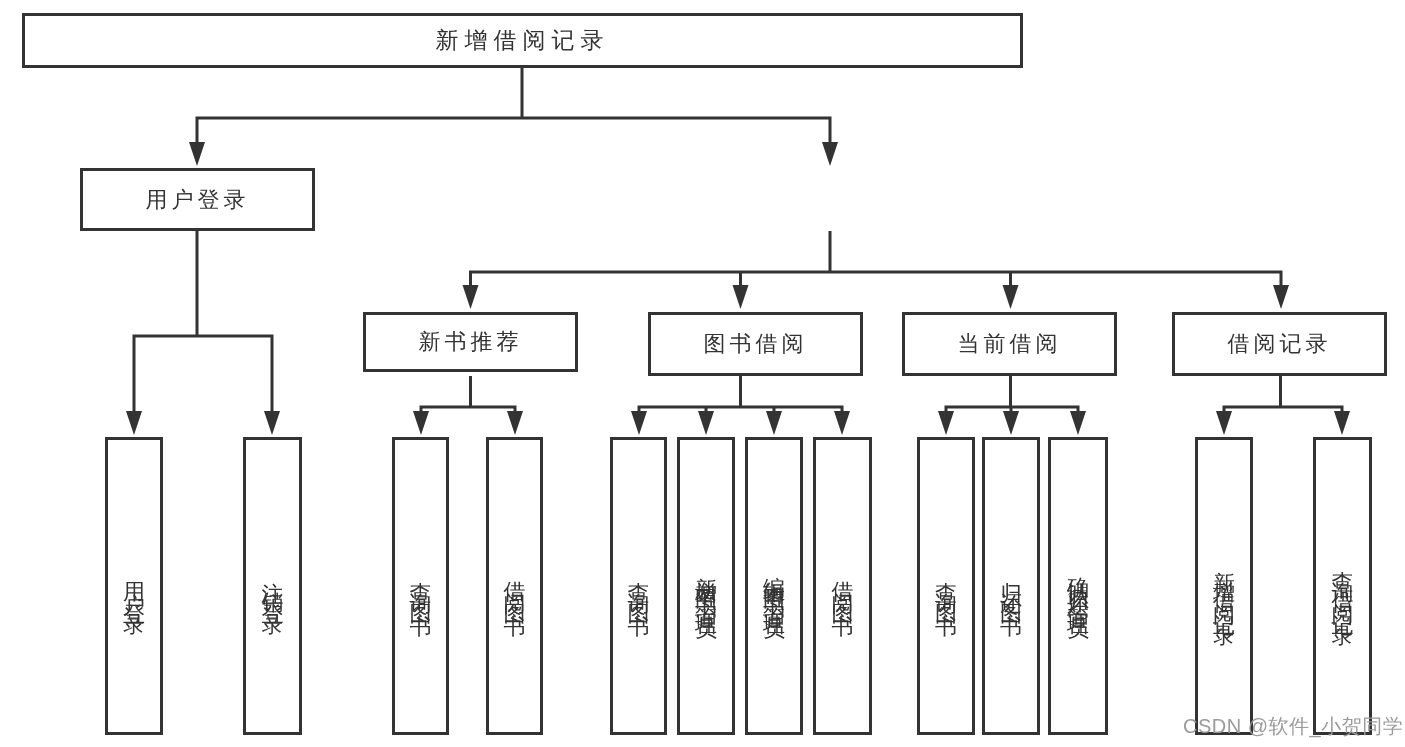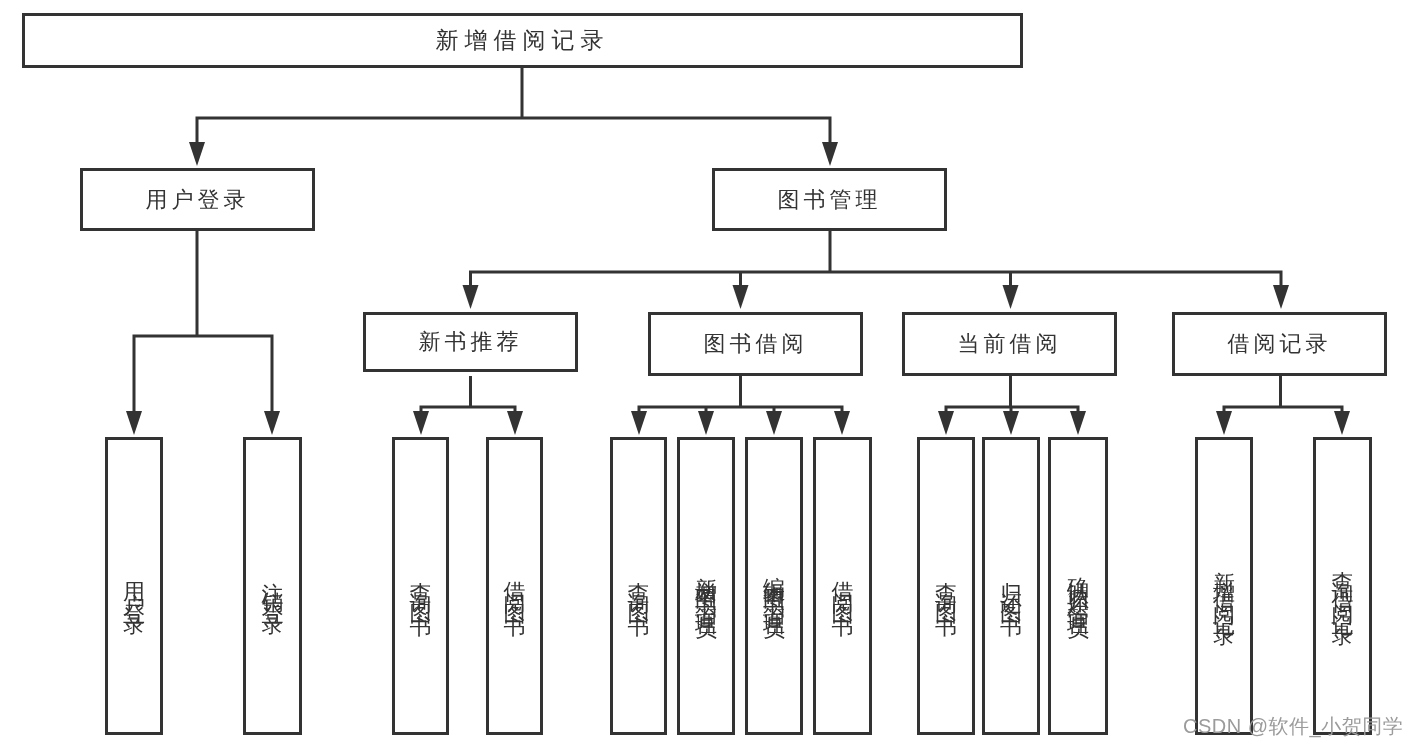--- a/index.html
+++ b/index.html
@@ -97,23 +97,20 @@
     </g>
   </svg>
 
   <div class="node root" style="left:22px;top:13px;width:1001px;height:55px">
     <span>新增借阅记录</span>
   </div>
 
   <div class="node" style="left:80px;top:168px;width:235px;height:63px">
     <span>用户登录</span>
   </div>
-  <div class="node" style="left:712px;top:168px;width:235px;height:63px">
-    <span>图书管理</span>
-  </div>
 
   <div class="node" style="left:363px;top:312px;width:215px;height:60px">
     <span>新书推荐</span>
   </div>
   <div class="node" style="left:648px;top:312px;width:215px;height:64px">
     <span>图书借阅</span>
   </div>
   <div class="node" style="left:902px;top:312px;width:215px;height:64px">
     <span>当前借阅</span>
   </div>

